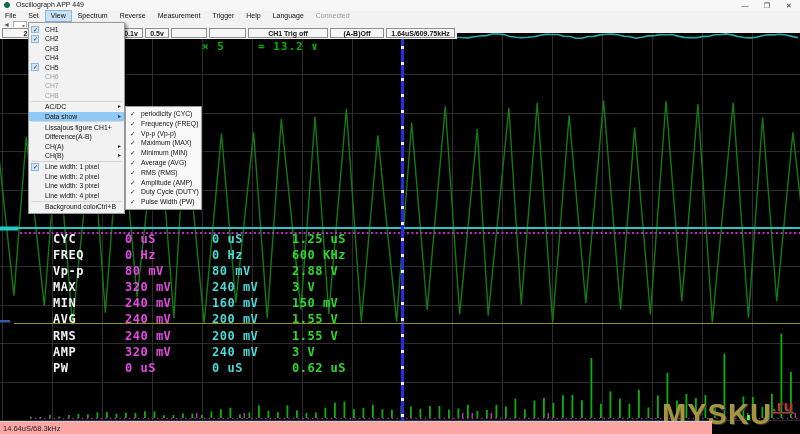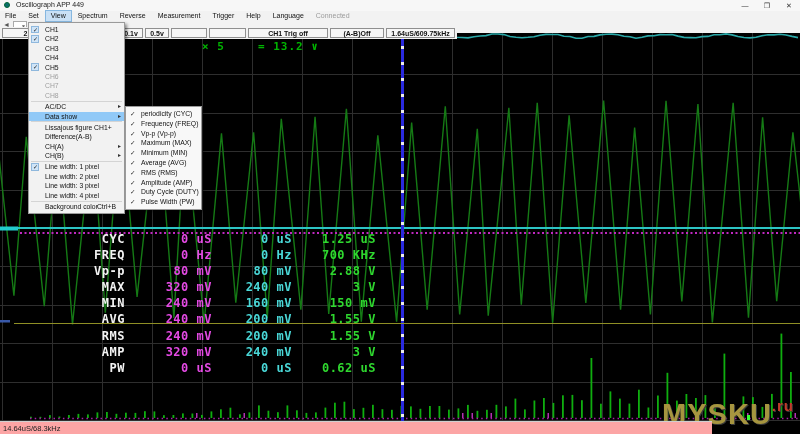--- a/index.html
+++ b/index.html
@@ -43,32 +43,32 @@
   #trace-svg{position:absolute;left:0;top:0;width:800px;height:434px;z-index:1;pointer-events:none;}
   #trigger-cursor{position:absolute;left:401px;top:33px;width:3px;height:388px;z-index:1;
     background:repeating-linear-gradient(180deg,#2a2ae0 0 13px,#ececec 13px 16px);}
   #measure-line{position:absolute;left:14px;top:323px;width:786px;height:1px;background:#8f8f25;z-index:1;}
   #scale-x,#scale-v{position:absolute;top:40px;font-family:"DejaVu Sans Mono",monospace;
     font-weight:bold;font-size:11px;color:#00b400;z-index:2;letter-spacing:1px;}
   #scale-x{left:202px;} #scale-v{left:258px;}
   
   #meas-table{position:absolute;left:53px;top:231px;z-index:2;
     font-family:"DejaVu Sans Mono",monospace;font-weight:bold;font-size:12px;letter-spacing:0.5px;}
-  .trow{height:16.1px;line-height:16.1px;white-space:nowrap;text-align:right;}
+  .trow{height:16.1px;line-height:16.1px;white-space:nowrap;}
   .trow span{display:inline-block;vertical-align:top;}
   .t-label{width:72px;color:#f2f2f2;}
   .t-c1{width:87px;color:#e44ae4;}
   .t-c2{width:80px;color:#4ad8d8;}
   .t-c3{width:84px;color:#2fd82f;}
   
   #watermark{position:absolute;right:6px;top:391px;z-index:2;font-weight:bold;
     font-size:29px;letter-spacing:1px;line-height:29px;white-space:nowrap;}
   #wm-main b:first-child{color:#a6953f;} 
   #wm-main{color:#bdbdbd;text-shadow:1px 1px 0 #3a3a3a;}
-  #wm-suffix{color:#c23b2a;font-size:15px;vertical-align:13px;text-shadow:1px 1px 0 #3a3a3a;}
+  #wm-suffix{color:#c23b2a;font-size:15px;vertical-align:13px;text-shadow:1px 1px 0 #3a3a3a;text-decoration:underline;}
   
   #view-menu{position:absolute;left:28px;top:22px;width:97px;background:#f2f2f2;
     border:1px solid #9a9a9a;box-shadow:2px 2px 3px rgba(0,0,0,.45);z-index:30;
     padding:2px 0;box-sizing:border-box;}
   .vm-item{position:relative;height:9.4px;line-height:9.4px;font-size:6.8px;color:#111;
     padding-left:16px;}
   .vm-item.hl{background:#91c9f7;}
   .vm-item.disabled{color:#9e9e9e;}
   .vm-item .chk{position:absolute;left:2px;top:0.7px;width:7.5px;height:7.5px;box-sizing:border-box;}
   .vm-item.checked .chk{background:#cfe4f7;border:1px solid #8fb8dd;}
@@ -194,21 +194,21 @@
       <rect x="0" y="226.5" width="18" height="4" fill="#22cccc"></rect>
       <rect x="0" y="320" width="10" height="2.5" fill="#3858a8"></rect>
     </svg>
   <div id="trigger-cursor"></div>
   <div id="measure-line"></div>
   <div id="scale-x">× 5</div>
   <div id="scale-v">= 13.2 ∨</div>
 
   <div id="meas-table">
     <div class="trow"><span class="t-label">CYC</span><span class="t-c1">0 uS</span><span class="t-c2">0 uS</span><span class="t-c3">1.25 uS</span></div>
-    <div class="trow"><span class="t-label">FREQ</span><span class="t-c1">0 Hz</span><span class="t-c2">0 Hz</span><span class="t-c3">700 KHz</span></div>
+    <div class="trow"><span class="t-label">FREQ</span><span class="t-c1">0 Hz</span><span class="t-c2">0 Hz</span><span class="t-c3">600 KHz</span></div>
     <div class="trow"><span class="t-label">Vp-p</span><span class="t-c1">80 mV</span><span class="t-c2">80 mV</span><span class="t-c3">2.88 V</span></div>
     <div class="trow"><span class="t-label">MAX</span><span class="t-c1">320 mV</span><span class="t-c2">240 mV</span><span class="t-c3">3 V</span></div>
     <div class="trow"><span class="t-label">MIN</span><span class="t-c1">240 mV</span><span class="t-c2">160 mV</span><span class="t-c3">150 mV</span></div>
     <div class="trow"><span class="t-label">AVG</span><span class="t-c1">240 mV</span><span class="t-c2">200 mV</span><span class="t-c3">1.55 V</span></div>
     <div class="trow"><span class="t-label">RMS</span><span class="t-c1">240 mV</span><span class="t-c2">200 mV</span><span class="t-c3">1.55 V</span></div>
     <div class="trow"><span class="t-label">AMP</span><span class="t-c1">320 mV</span><span class="t-c2">240 mV</span><span class="t-c3">3 V</span></div>
     <div class="trow"><span class="t-label">PW</span><span class="t-c1">0 uS</span><span class="t-c2">0 uS</span><span class="t-c3">0.62 uS</span></div>
   </div>
 
   <div id="watermark"><span id="wm-main"><b>MYSKU</b></span><span id="wm-suffix">.ru</span></div>

